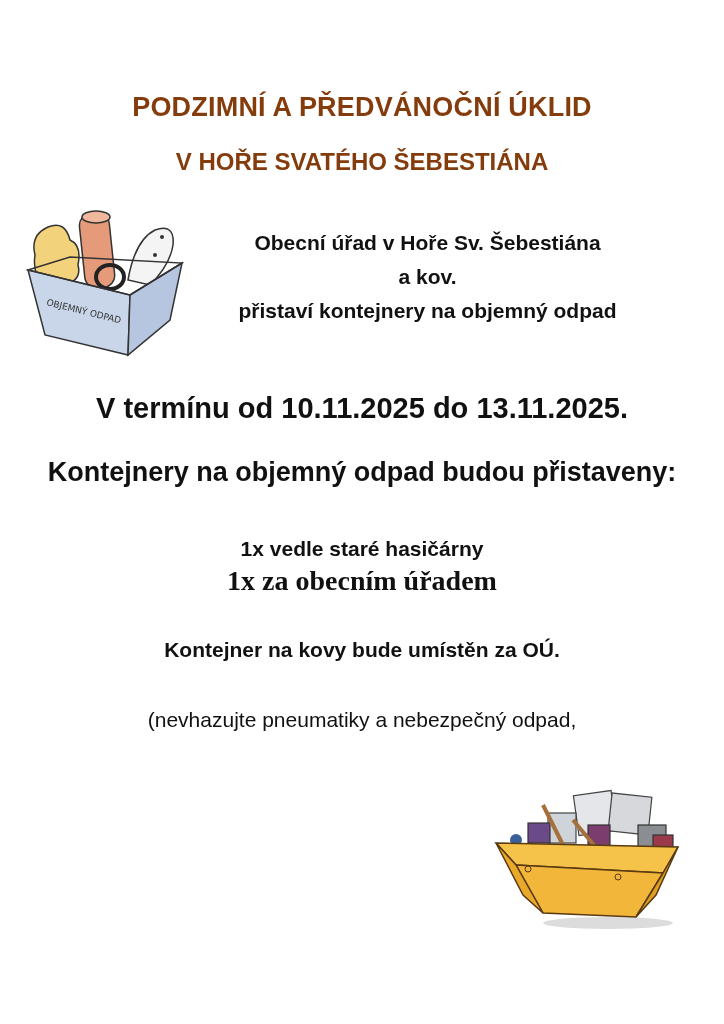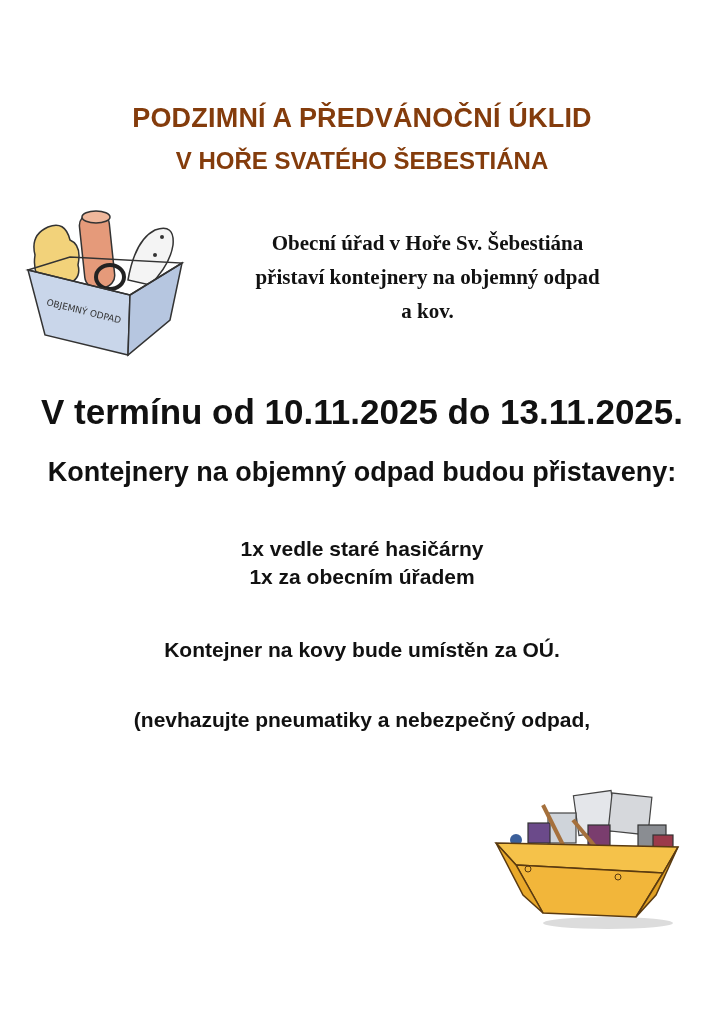--- a/index.html
+++ b/index.html
@@ -1,33 +1,33 @@
 <!DOCTYPE html>
 <html><head>
 <meta charset="utf-8">
 <style>
   html, body { margin:0; padding:0; background:#ffffff; }
   body { width:724px; height:1024px; position:relative; overflow:hidden;
          font-family:"Liberation Sans", "DejaVu Sans", sans-serif; color:#111; }
   .title { position:absolute; left:0; width:724px; text-align:center;
-           color:#843c0c; font-weight:bold;margin-top:11px; }
+           color:#843c0c; font-weight:bold; }
   .t1 { top:92px; font-size:27px; letter-spacing:0.2px; }
-  .t2 { top:136px; font-size:24px; }
+  .t2 { top:148px; font-size:24px; }
   .block { position:absolute; text-align:center; font-weight:bold; }
   .intro { left:205px; width:445px; top:226px; font-size:21px; line-height:34px; }
-  .intro div { white-space:nowrap;font-family:Liberation Serif, serif; }
+  .intro div { white-space:nowrap; }
   .line { position:absolute; left:0; width:724px; text-align:center; font-weight:bold; white-space:nowrap; }
-  .dates { top:392px; font-size:35px; }
+  .dates { top:392px; font-size:29px; }
   .kont { top:457px; font-size:27px; }
   .loc1 { top:513px; font-size:21px;margin-top:24px; }
-  .loc2 { top:565px; font-size:21px; }
+  .loc2 { top:565px; font-size:28px;font-family:Liberation Serif, serif; }
   .kovy { top:638px; font-size:21px;text-align:center; }
   .note { position:absolute; left:0; width:724px; text-align:center; font-size:21px;
           line-height:36px; top:702px; font-weight:normal; }
-  .note div { white-space:nowrap;font-weight:bold; }
+  .note div { white-space:nowrap; }
   .img1 { position:absolute; left:10px; top:205px; width:185px; height:160px; }
   .img2 { position:absolute; left:488px; top:785px; width:200px; height:145px; }
 </style>
 </head>
 <body>
 
 <div class="title t1">PODZIMNÍ A PŘEDVÁNOČNÍ ÚKLID</div>
 <div class="title t2">V HOŘE SVATÉHO ŠEBESTIÁNA</div>
 
 <div class="img1">
@@ -48,22 +48,22 @@
 
     <path d="M120 90 L172 58 L160 115 L118 150 Z" fill="#b6c6e0" stroke="#333" stroke-width="1.5"></path>
 
     <path d="M18 65 L60 52 L172 58 L120 90 Z" fill="none" stroke="#333" stroke-width="1.5"></path>
     <text x="36" y="100" font-size="9" fill="#333" transform="rotate(14 36 100)" font-family="DejaVu Sans, sans-serif">OBJEMNÝ ODPAD</text>
   </svg>
 </div>
 
 <div class="block intro">
   <div>Obecní úřad v Hoře Sv. Šebestiána</div>
+  <div>a kov.</div>
   <div>přistaví kontejnery na objemný odpad</div>
-  <div>a kov.</div>
 </div>
 
 <div class="line dates">V termínu od 10.11.2025 do 13.11.2025.</div>
 <div class="line kont">Kontejnery na objemný odpad budou přistaveny:</div>
 <div class="line loc1">1x vedle staré hasičárny</div>
 <div class="line loc2">1x za obecním úřadem</div>
 <div class="line kovy">Kontejner na kovy bude umístěn za OÚ.</div>
 
 <div class="note">
   <div>(nevhazujte pneumatiky a nebezpečný odpad,</div>

